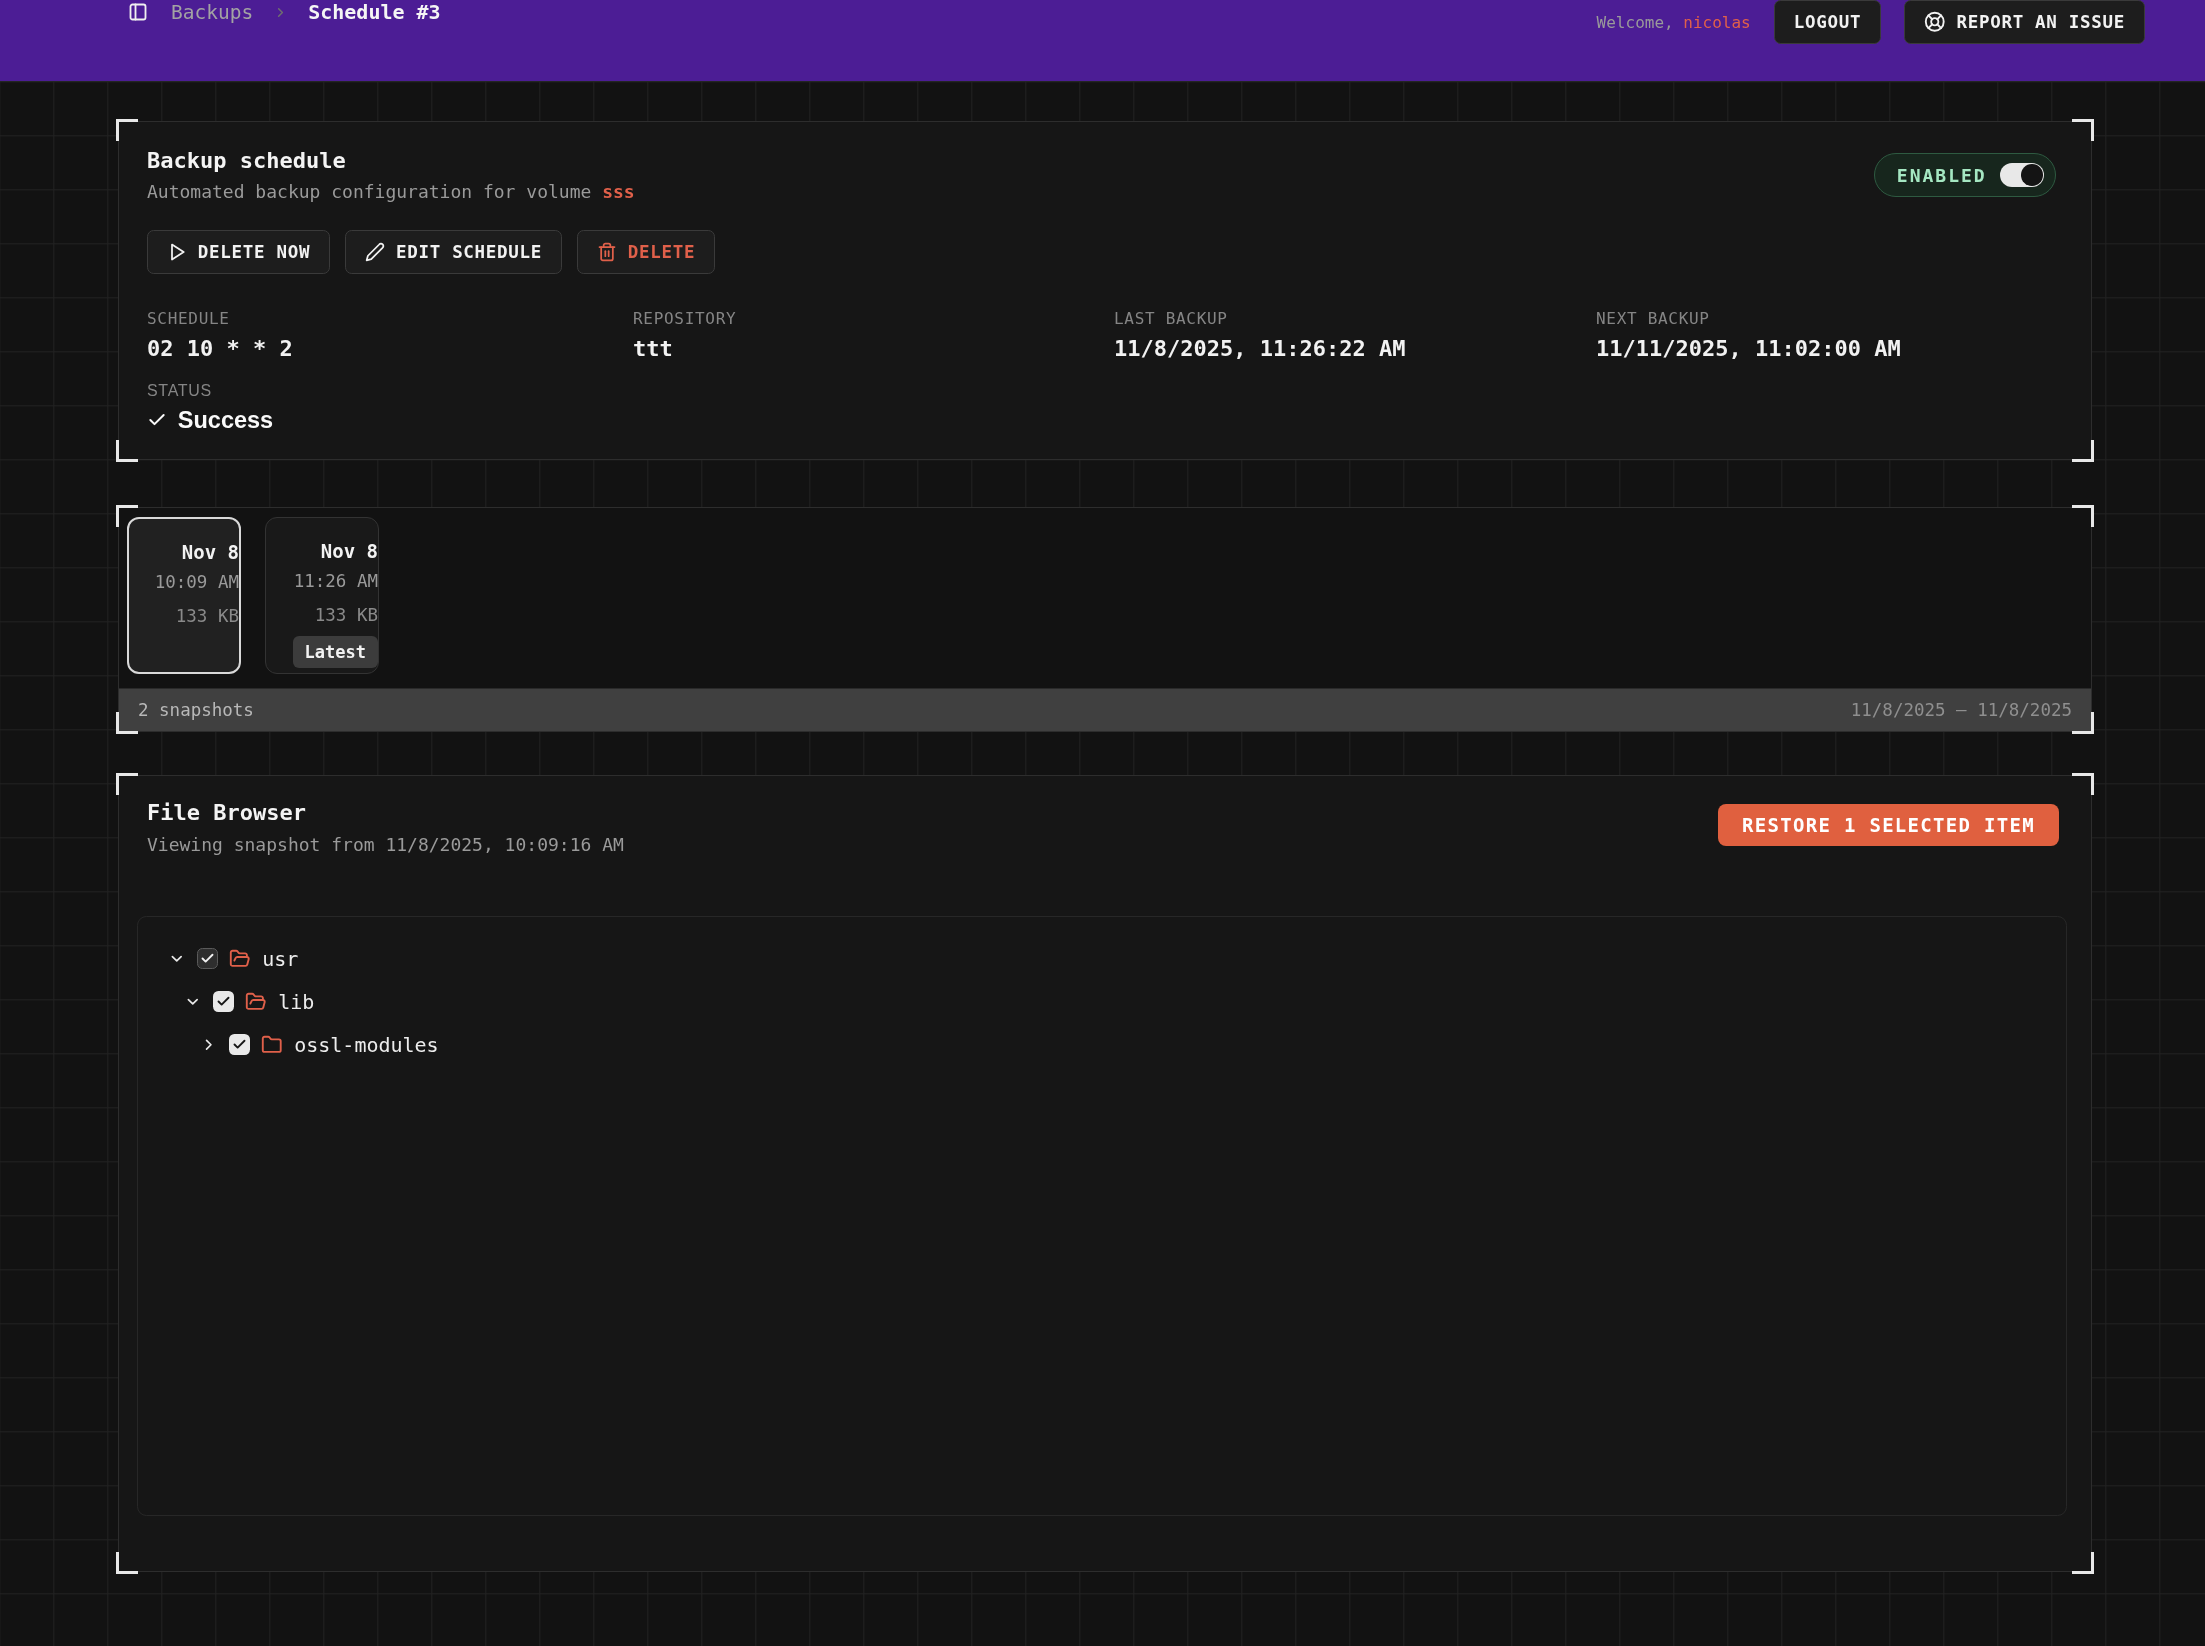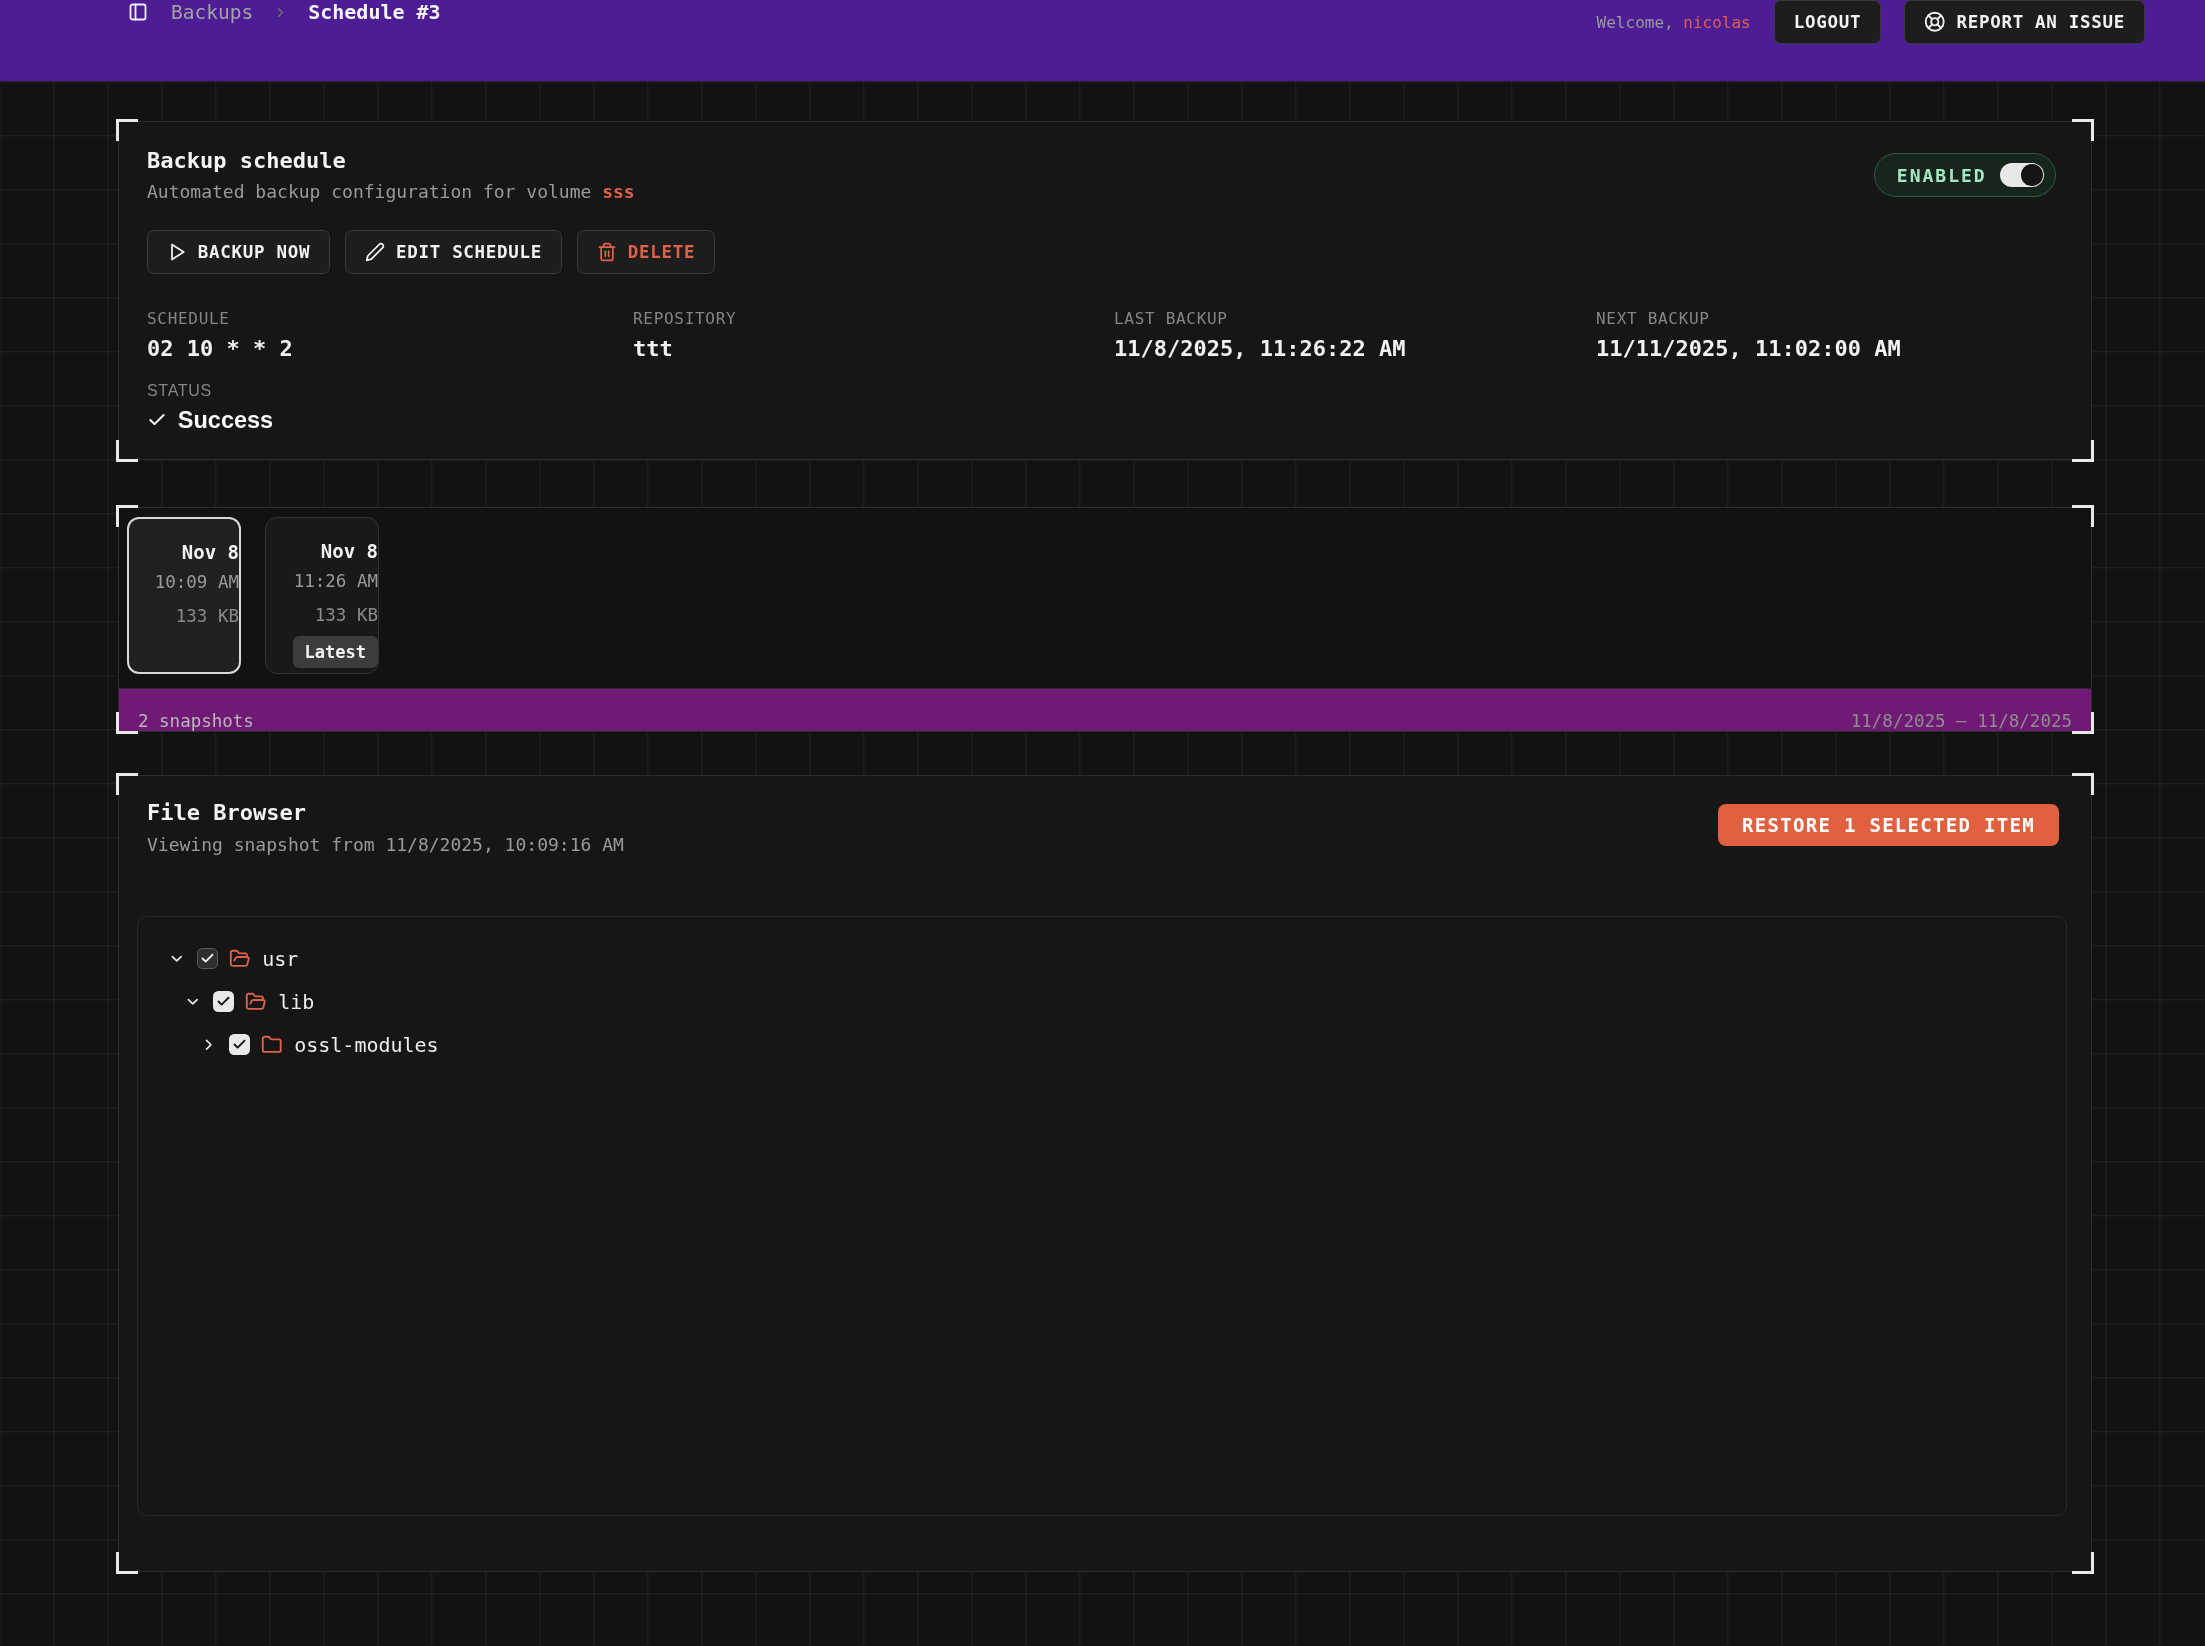--- a/index.html
+++ b/index.html
@@ -76,22 +76,22 @@
   .panel-snapshots{top:507px;height:225px;background:#121212}
   .cards{position:absolute;left:8px;top:9.4px;display:flex;gap:24px}
   .snap-card{width:114px;height:157px;border-radius:12px;display:flex;flex-direction:column;align-items:flex-end;cursor:pointer}
   .snap-card.selected{border:2px solid #d9d9d9;background:#212121}
   .snap-card.normal{border:1.3px solid #333333;background:#191919}
   .snap-date{margin-top:21.5px;font-size:19px;font-weight:700;color:#f2f2f2}
   .snap-time{margin-top:9.4px;font-size:17.5px;color:#9a9a9a}
   .snap-size{margin-top:13.5px;font-size:17.5px;color:#8a8a8a}
   .snap-badge{margin-top:10.8px;background:#3c3c3c;color:#f2f2f2;font-size:17px;font-weight:700;
     padding:6px 12px;border-radius:6px}
-  .snap-footer{position:absolute;left:0;right:0;bottom:0;height:43px;background:#701a75;
-    border-top:1.3px solid #2a2a2a;display:flex;align-items:flex-end;justify-content:space-between;
+  .snap-footer{position:absolute;left:0;right:0;bottom:0;height:43px;background:#404040;
+    border-top:1.3px solid #2a2a2a;display:flex;align-items:center;justify-content:space-between;
     padding:0 19px;font-size:17.5px}
   .snap-footer .cnt{color:#b8b8b8}
   .snap-footer .rng{color:#8f8f8f}
 
   
   .panel-browser{top:775px;height:797px}
   .p3-title{position:absolute;left:28px;top:24px;font-size:22px;font-weight:700;color:#f4f4f4}
   .p3-sub{position:absolute;left:28px;top:58px;font-size:18px;color:var(--muted)}
   .restore-btn{position:absolute;right:32px;top:28px;height:42px;border:none;border-radius:8px;
     background:#e0603f;color:#fff;font-family:var(--mono);font-weight:700;font-size:19px;
@@ -178,21 +178,21 @@
       </span>
   </div>
 
   <div class="btn-row">
     <button class="btn">
       <span>
         <svg width="20" height="20" viewBox="0 0 24 24" fill="none" stroke="#f2f2f2" stroke-width="2.1" stroke-linecap="round" stroke-linejoin="round">
             <polygon points="6 3 20 12 6 21 6 3"></polygon>
           </svg>
       </span>
-      <span>BACKUP NOW</span>
+      <span>DELETE NOW</span>
     </button>
     <button class="btn">
       <span>
         <svg width="20" height="20" viewBox="0 0 24 24" fill="none" stroke="#f2f2f2" stroke-width="2.1" stroke-linecap="round" stroke-linejoin="round">
             <path d="M17 3a2.85 2.83 0 1 1 4 4L7.5 20.5 2 22l1.5-5.5Z"></path>
           </svg>
       </span>
       <span>EDIT SCHEDULE</span>
     </button>
     <button class="btn danger">

